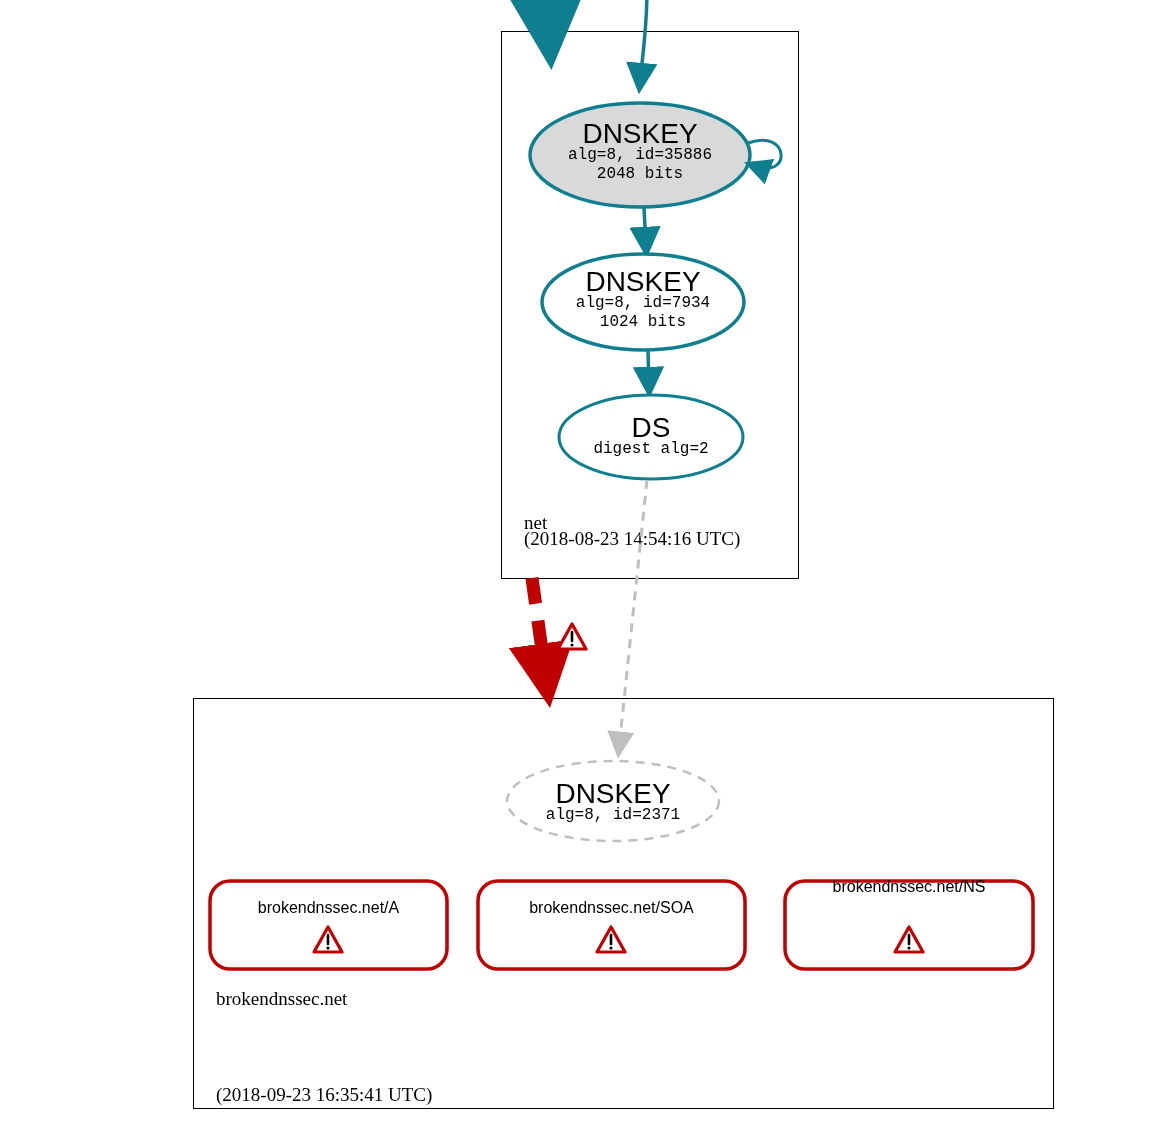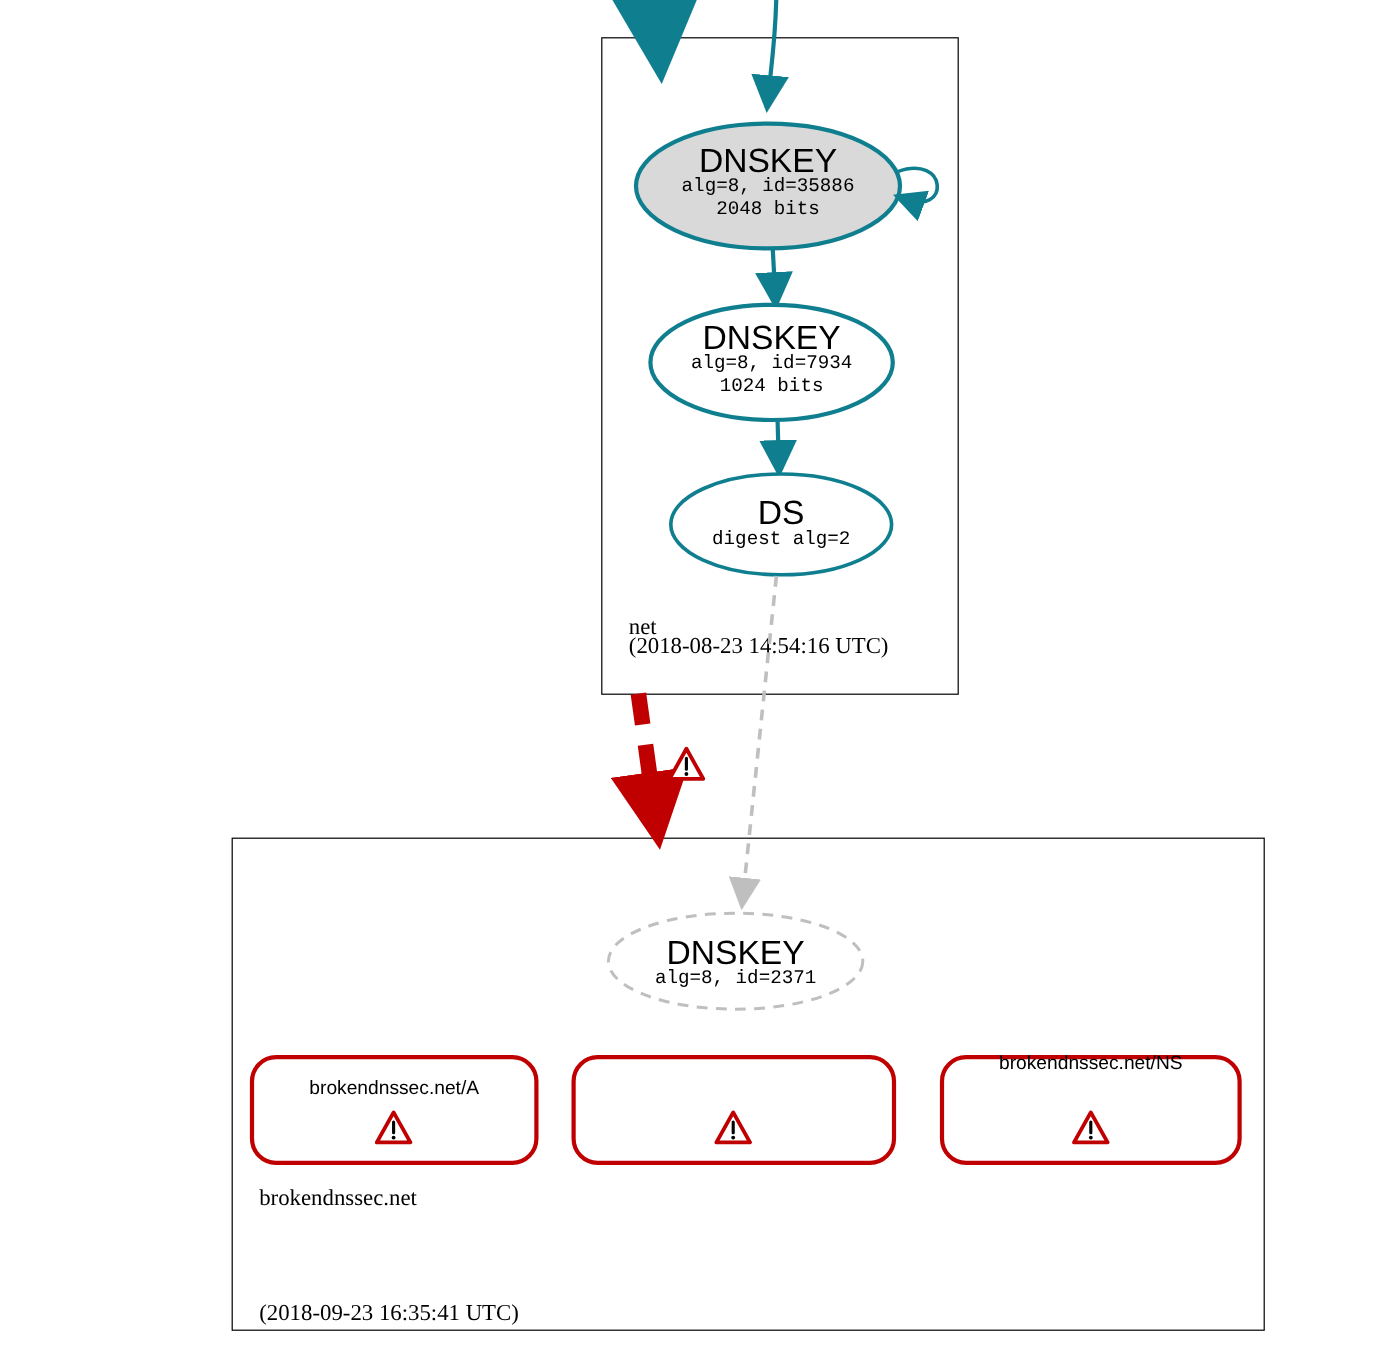--- a/index.html
+++ b/index.html
@@ -165,20 +165,21 @@
     <div class="node-title">DS</div>
     <div class="node-sub">digest alg=2</div>
   </div>
 
   <div class="node-label" style="left:513px; top:782px; width:200px;">
     <div class="node-title">DNSKEY</div>
     <div class="node-sub">alg=8, id=2371</div>
   </div>
 
   <div class="rr-label" style="left:210px; top:899px; width:237px;">brokendnssec.net/A</div>
+  <div class="rr-label" style="left:478px; top:899px; width:267px;">brokendnssec.net/SOA</div>
   <div class="rr-label" style="left:785px; top:878px; width:248px;">brokendnssec.net/NS</div>
 
   <div class="warn-wrap" style="left:556px; top:622px;">
     <svg width="32" height="30" viewBox="0 0 32 30">
       <path d="M16,2 L30,27 L2,27 Z" fill="#ffffff" stroke="#c00000" stroke-width="3.2" stroke-linejoin="round"></path>
       <path d="M16,10 L16,19" stroke="#000000" stroke-width="2.6" stroke-linecap="round"></path>
       <circle cx="16" cy="23" r="1.6" fill="#000000"></circle>
     </svg>
   </div>
 

